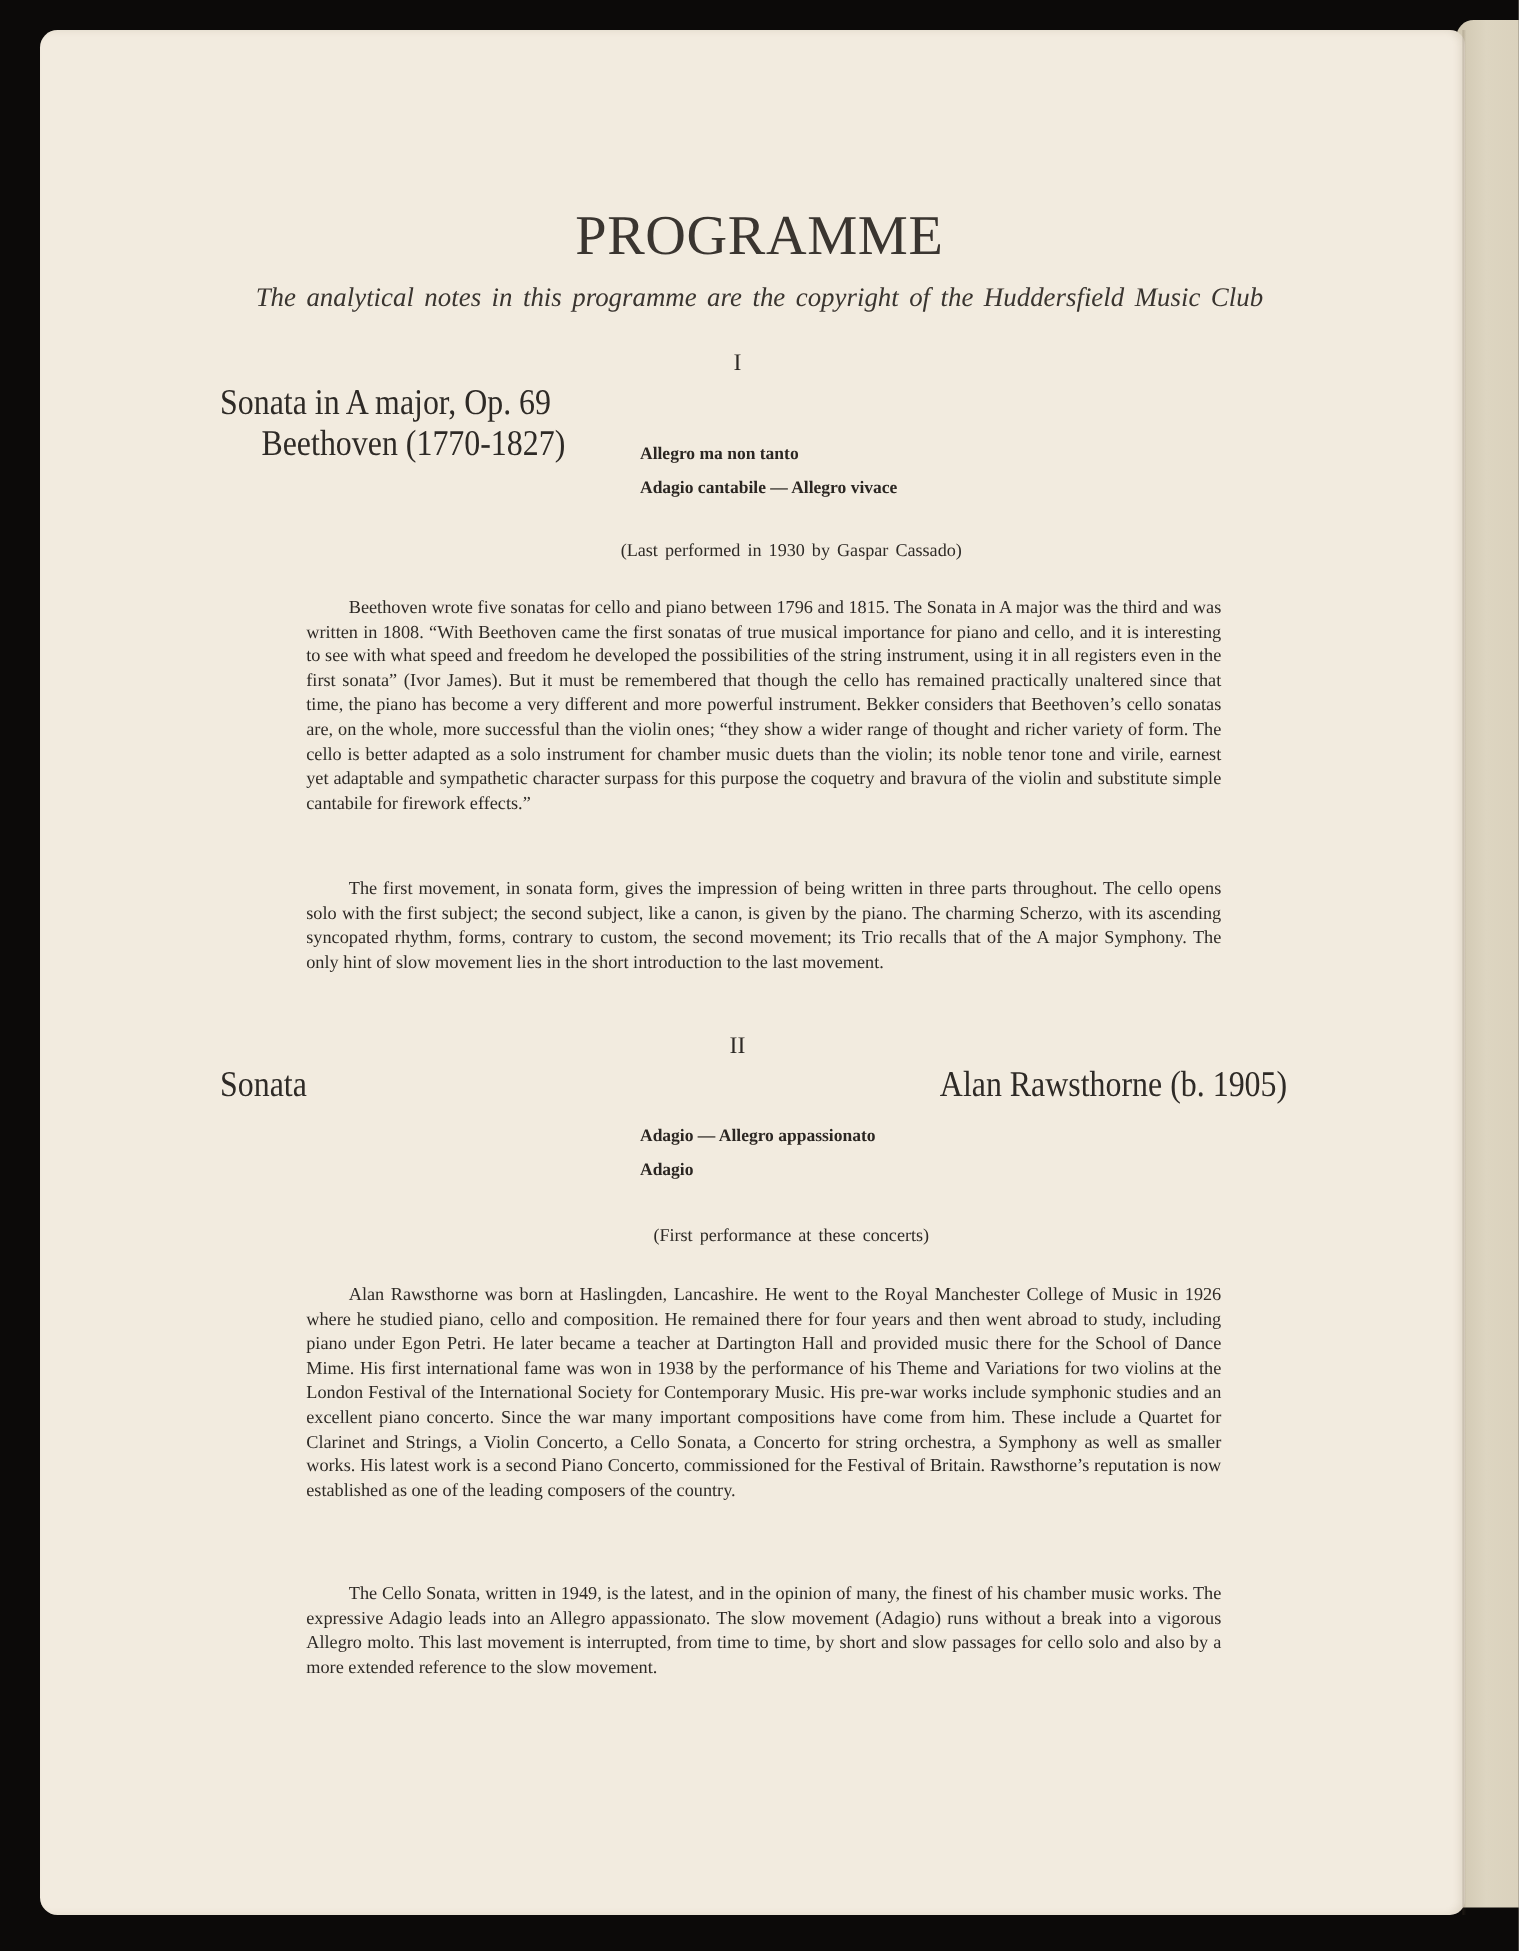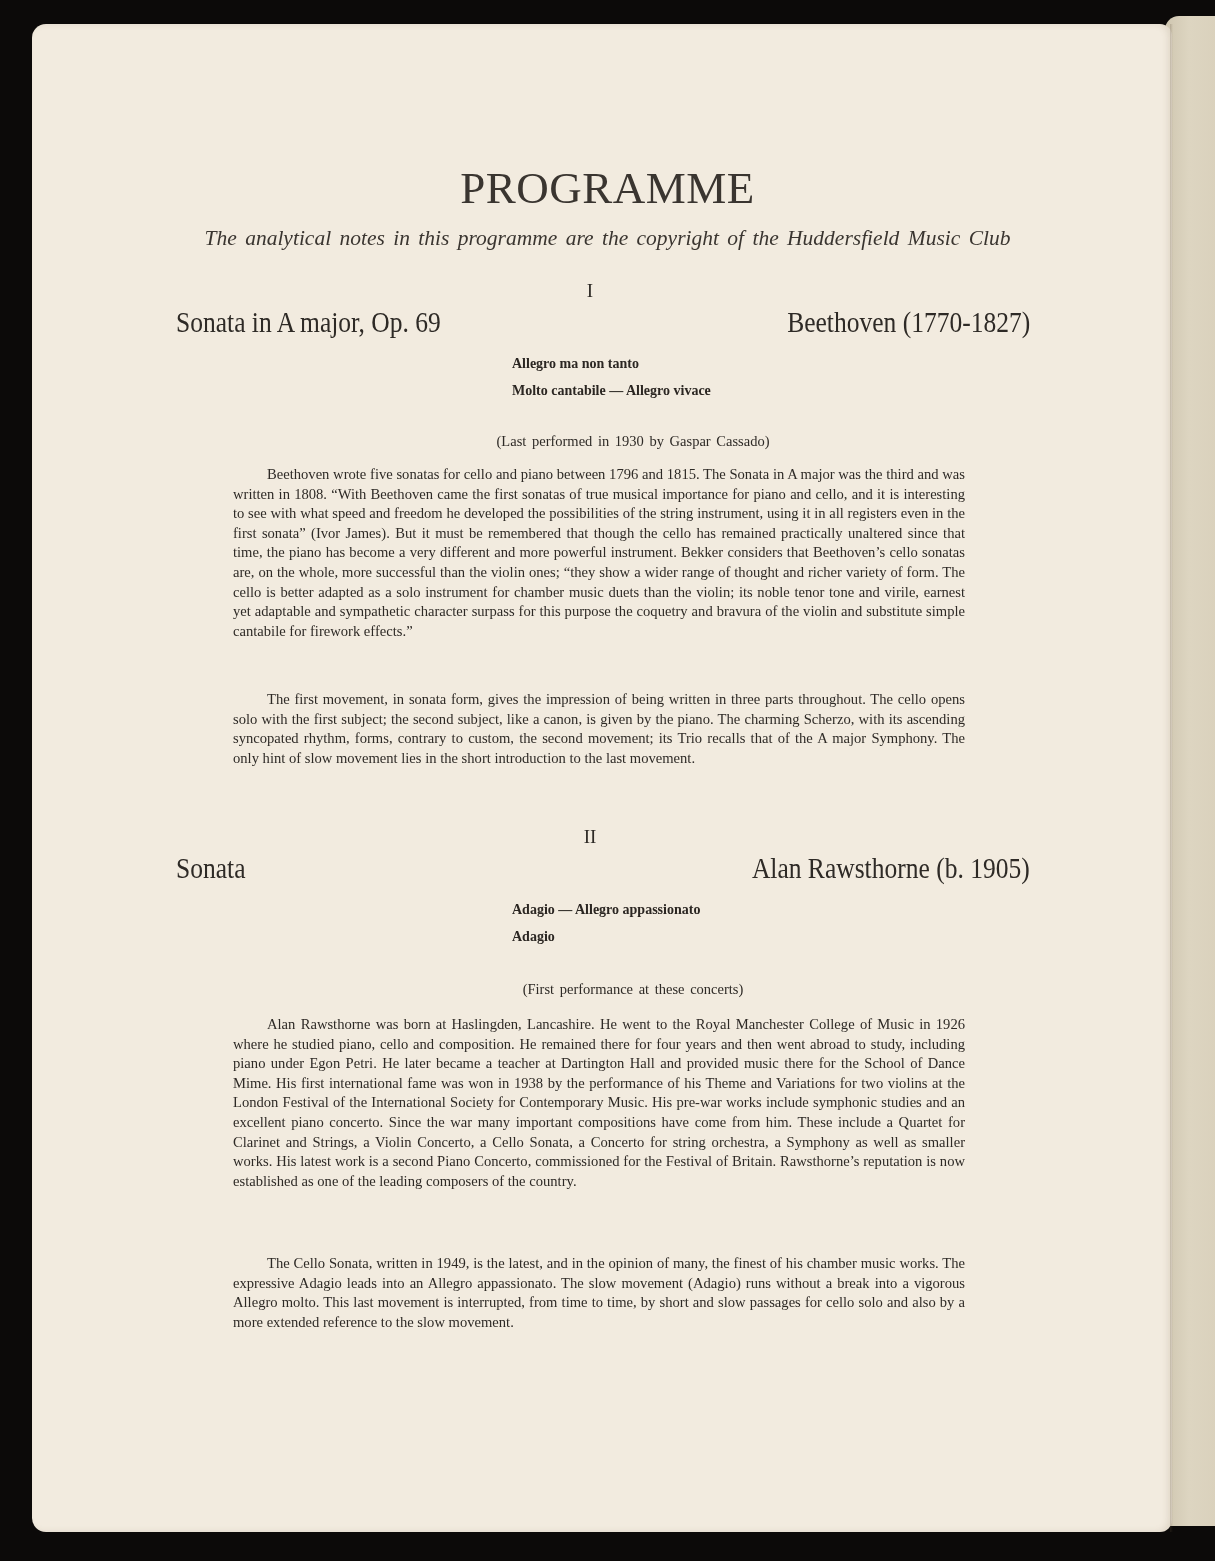--- a/index.html
+++ b/index.html
@@ -63,42 +63,42 @@
     .movements div { height: 26.5px; line-height: 20px; }
     .perf-note {
       position: absolute; left: 0; width: 1210px; text-align: center;
       font-size: 14.5px; color: #2e2a26; word-spacing: 2px; margin-left: 28px;
     }
     .para {
       position: absolute; left: 233px; width: 732px;
       font-size: 14.6px; line-height: 19.6px;
       text-align: justify; text-indent: 34px;
       color: #2e2a26;
-      margin: 0;
+      margin: 12px;
     }
   </style>
 </head>
 <body>
 
 <div class="next-page"></div>
 <div class="page"></div>
 <div class="gutter"></div>
 
 <div class="content">
   <div class="title">PROGRAMME</div>
   <div class="subtitle">The analytical notes in this programme are the copyright of the Huddersfield Music Club</div>
 
   <div class="numeral" style="top:280px;">I</div>
-  <div class="work-row" style="top:306px;">
+  <div class="work-row" style="top:306px;flex-direction:column;">
     <span class="work-title">Sonata in A major, Op. 69</span>
     <span class="work-composer">Beethoven (1770-1827)</span>
   </div>
   <div class="movements" style="top:354px;">
     <div>Allegro ma non tanto</div>
-    <div>Molto cantabile — Allegro  vivace</div>
+    <div>Adagio cantabile — Allegro  vivace</div>
   </div>
   <div class="perf-note" style="top:433px;">(Last performed in 1930 by Gaspar Cassado)</div>
   <p class="para" style="top:465px;">Beethoven wrote five sonatas for cello and piano between 1796 and 1815.  The Sonata in A major was the third and was written in 1808.  “With Beethoven came the first sonatas of true musical importance for piano and cello, and it is interesting to see with what speed and freedom he developed the possibilities of the string instrument, using it in all registers even in the first sonata” (Ivor James).  But it must be remembered that though the cello has remained practically unaltered since that time, the piano has become a very different and more powerful instrument. Bekker considers that Beethoven’s cello sonatas are, on the whole, more successful than the violin ones;  “they show a wider range of thought and richer variety of form.  The cello is better adapted as a solo instrument for chamber music duets than the violin;  its noble tenor tone and virile, earnest yet adaptable and sympathetic character surpass for this purpose the coquetry and bravura of the violin and substitute simple cantabile for firework effects.”</p>
   <p class="para" style="top:690px;">The first movement, in sonata form, gives the impression of being written in three parts throughout.  The cello opens solo with the first subject;  the second subject, like a canon, is given by the piano.  The charming Scherzo, with its ascending syncopated rhythm, forms, contrary to custom, the second movement;  its Trio recalls that of the A major Symphony.  The only hint of slow movement lies in the short introduction to the last movement.</p>
 
   <div class="numeral" style="top:826px;">II</div>
   <div class="work-row" style="top:852px;gap:36px;">
     <span class="work-title">Sonata</span>
     <span class="work-composer">Alan Rawsthorne (b. 1905)</span>
   </div>

